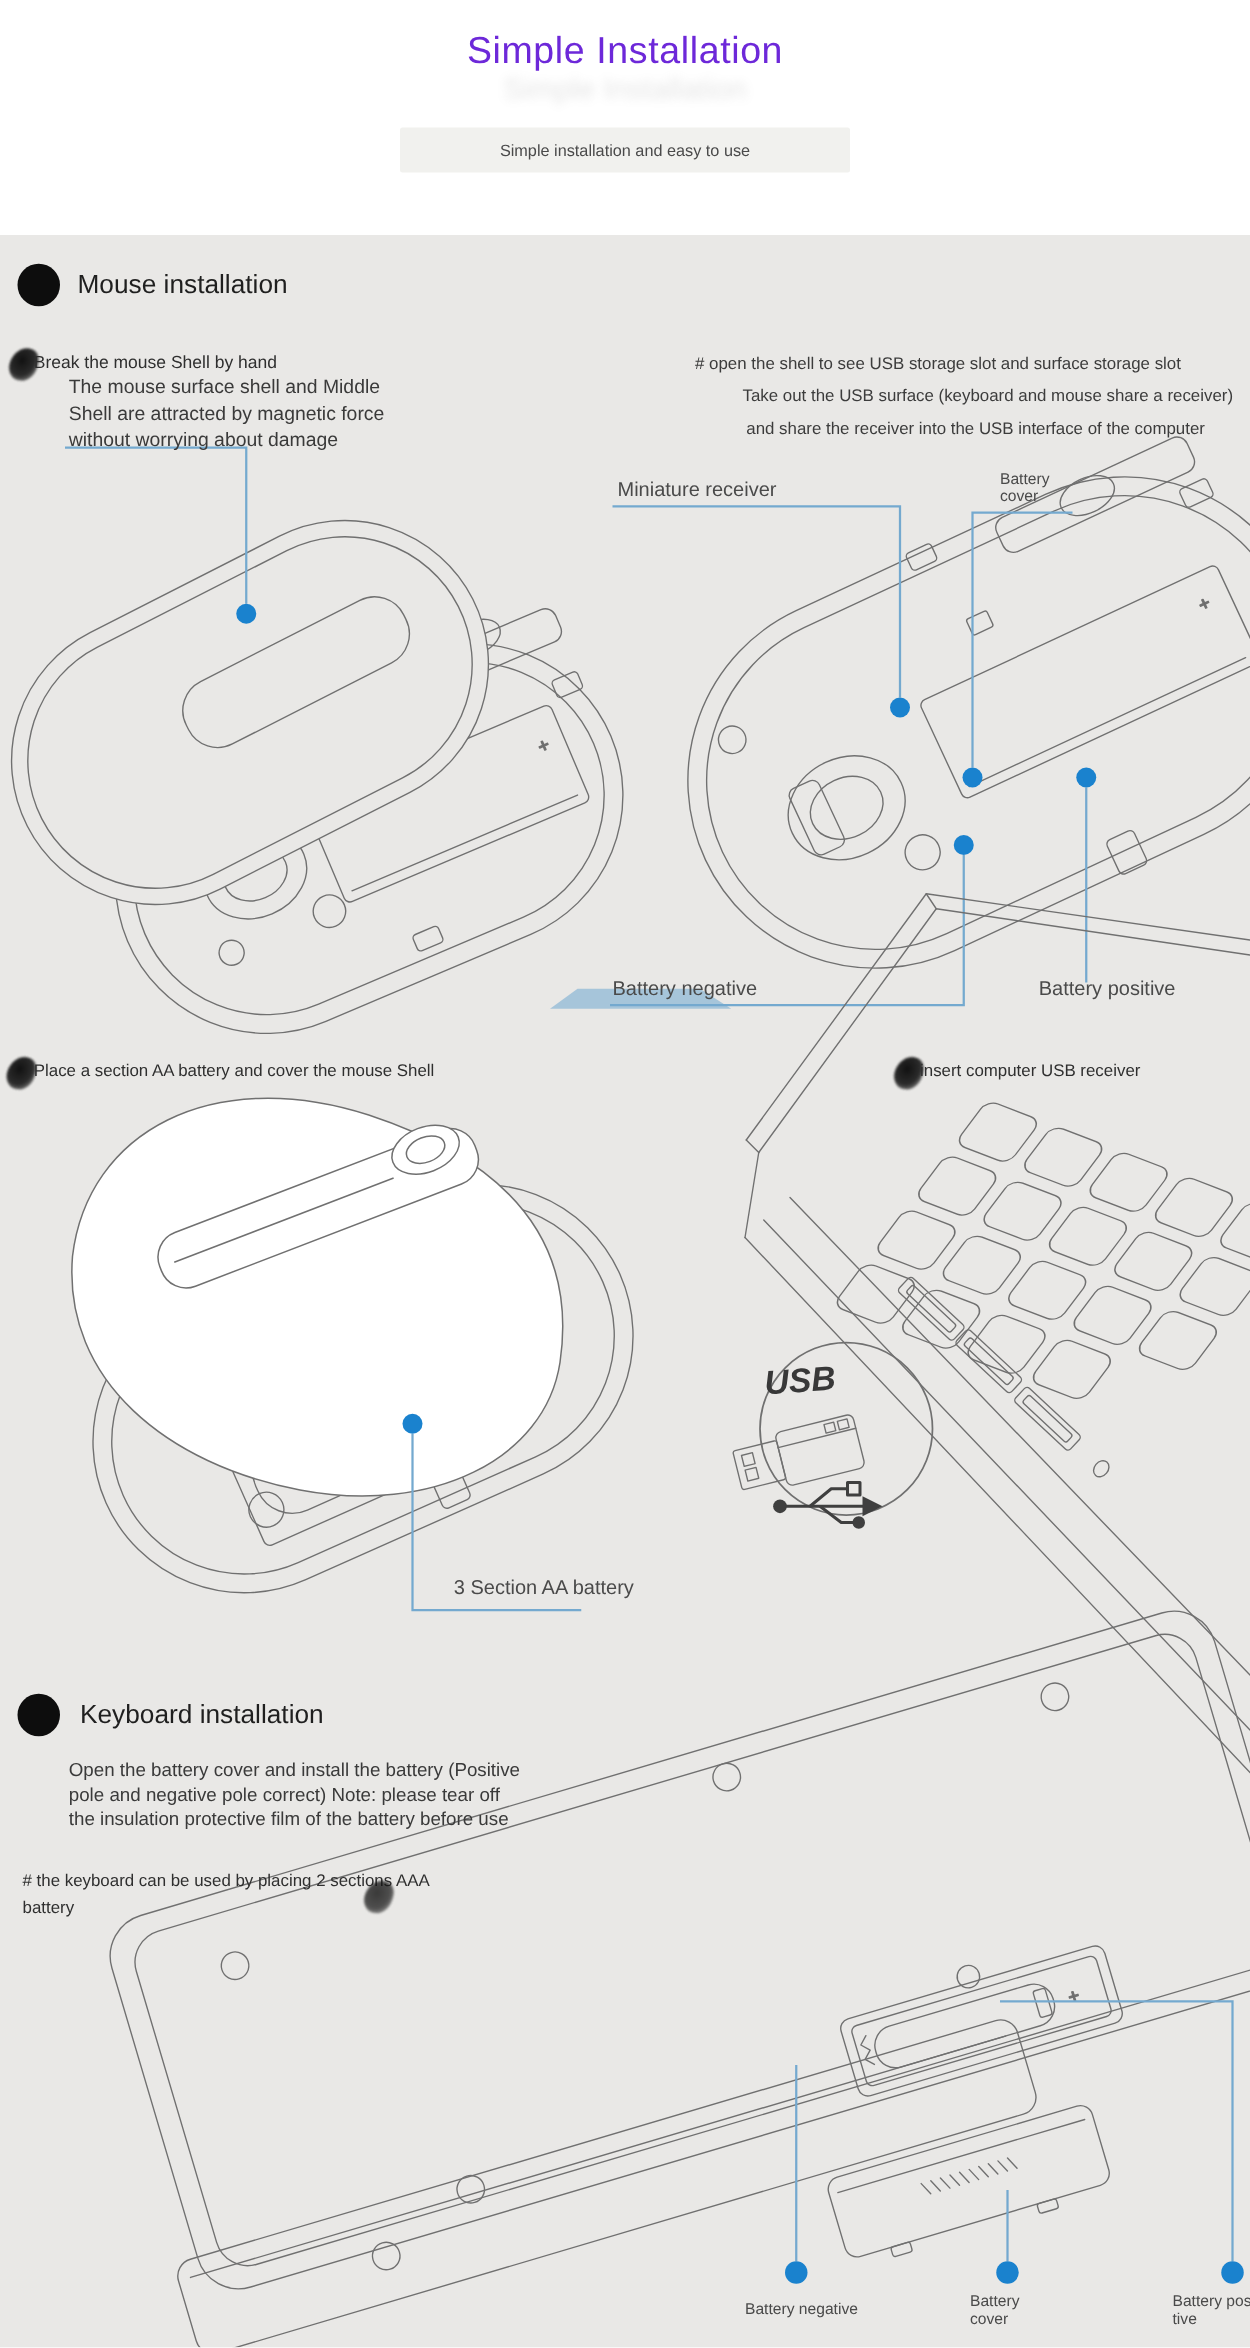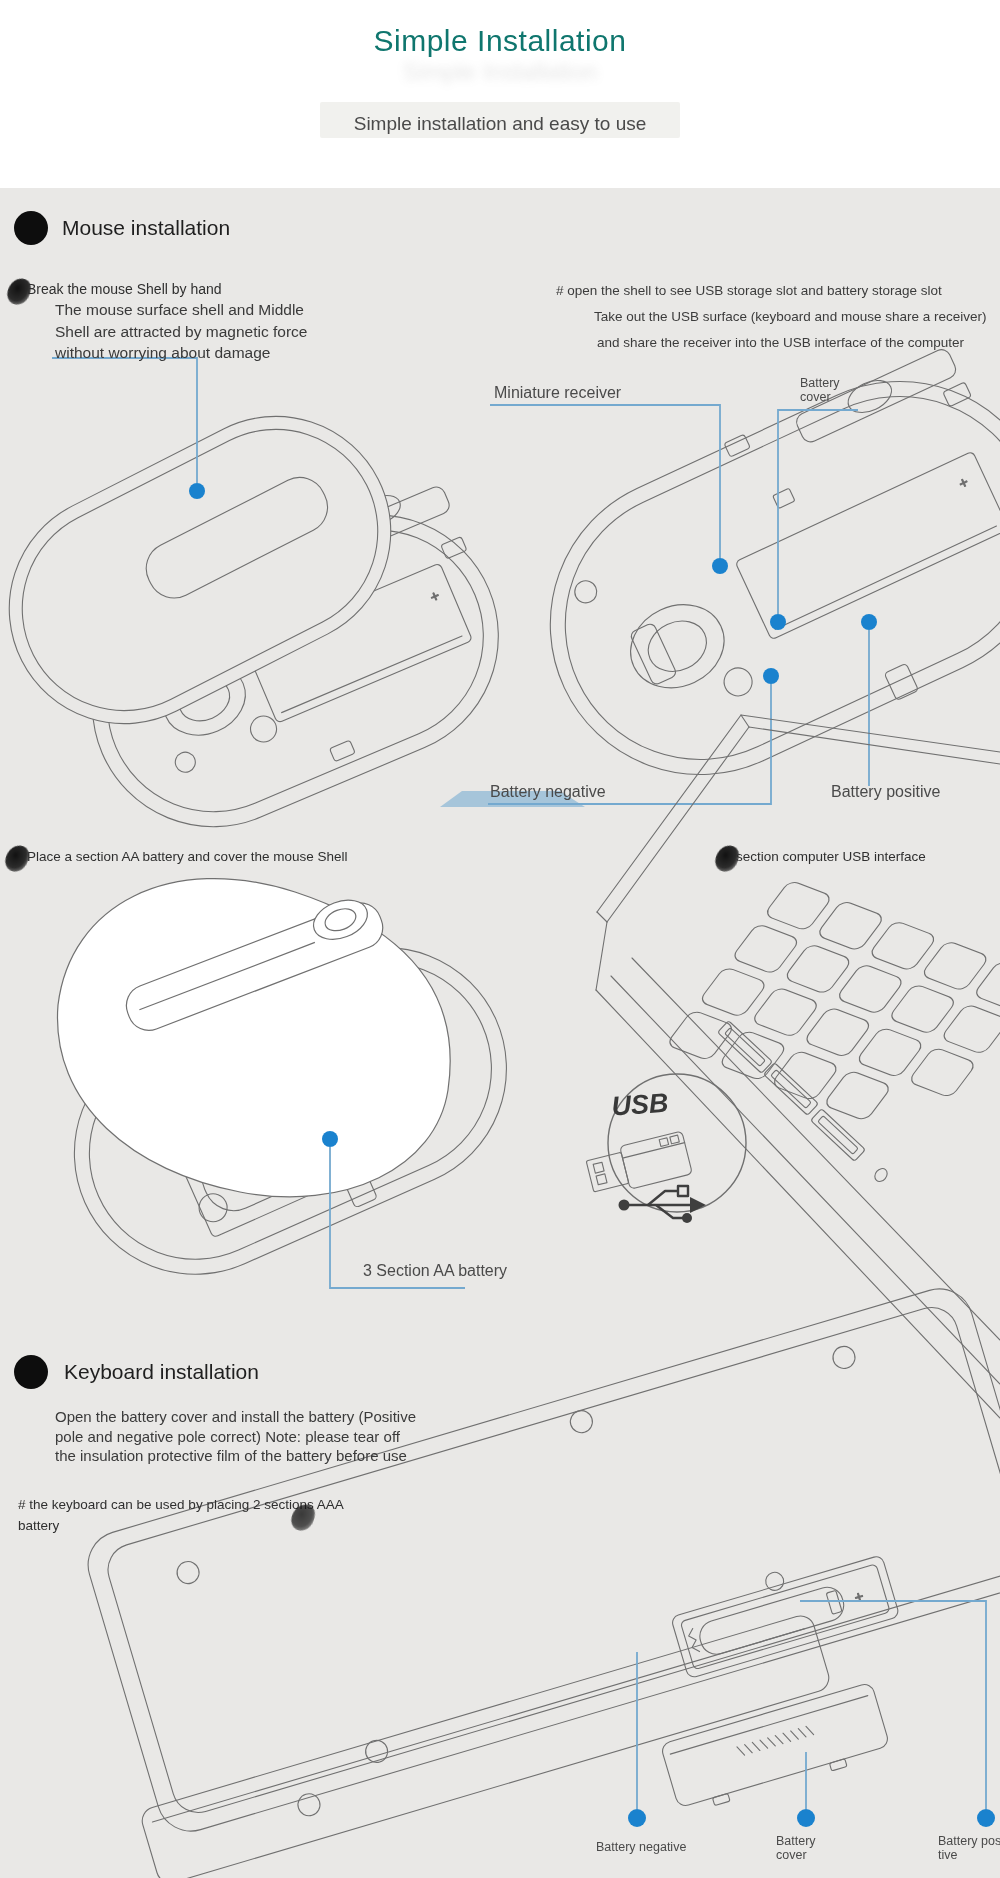--- a/index.html
+++ b/index.html
@@ -1,26 +1,26 @@
 <!DOCTYPE html>
 <html><head>
 <meta charset="utf-8">
 <style>
   html,body{margin:0;padding:0;background:#ffffff;}
   .page{position:relative;width:1000px;height:1878px;overflow:hidden;
         font-family:"Liberation Sans","DejaVu Sans",sans-serif;background:#ffffff;}
   .hero{position:absolute;left:0;top:0;width:1000px;height:188px;background:#ffffff;}
   .hero-title{position:absolute;left:0;top:24px;width:1000px;text-align:center;
-        font-size:30px;letter-spacing:.5px;color:#0f766e;}
+        font-size:30px;letter-spacing:.5px;color:#6d28d9;}
   .hero-ghost{position:absolute;left:0;top:58px;width:1000px;text-align:center;
         font-size:24px;color:#8a8a8a;filter:blur(4px);opacity:.22;}
   .subtitle-band{position:absolute;left:320px;top:102px;width:360px;height:36px;
         background:#f1f1ee;border-radius:2px;}
   .hero-subtitle{position:absolute;left:0;top:113px;width:1000px;text-align:center;
-        font-size:19px;color:#4a4a4a;}
+        font-size:13px;color:#4a4a4a;}
   .gray{position:absolute;left:0;top:188px;width:1000px;height:1690px;background:#e9e8e6;}
   .art{position:absolute;left:0;top:188px;width:1000px;height:1690px;}
   .sec-bullet{position:absolute;width:34px;height:34px;border-radius:50%;background:#0d0d0d;}
   .sec-heading{position:absolute;font-size:21px;color:#1f1f1f;white-space:nowrap;}
   .smudge{position:absolute;width:22px;height:27px;border-radius:60% 40% 55% 45%;
         background:radial-gradient(ellipse at 40% 40%, #000 0%, #1c1c1c 55%, rgba(40,40,40,.25) 100%);
         filter:blur(.7px);transform:rotate(18deg);opacity:.92;}
   .cap{position:absolute;font-size:14px;color:#2f2f2f;white-space:nowrap;}
   .cap-sm{position:absolute;font-size:13.5px;color:#3c3c3c;white-space:nowrap;}
   .note{position:absolute;font-size:15.5px;line-height:21.5px;color:#3a3a3a;white-space:nowrap;}
@@ -269,37 +269,37 @@
 
   <div class="smudge" style="left:8px;top:278px;"></div>
   <div class="cap" style="left:27px;top:281px;">Break the mouse Shell by hand</div>
 
   <div class="note" style="left:55px;top:299px;">
     <span style="display:block">The mouse surface shell and Middle</span>
     <span style="display:block">Shell are attracted by magnetic force</span>
     <span style="display:block">without worrying about damage</span>
   </div>
 
-  <div class="cap-sm" style="left:556px;top:283px;"># open the shell to see USB storage slot and battery storage slot</div>
+  <div class="cap-sm" style="left:556px;top:283px;"># open the shell to see USB storage slot and surface storage slot</div>
   <div class="cap-sm" style="left:594px;top:309px;">Take out the USB surface (keyboard and mouse share a receiver)</div>
   <div class="cap-sm" style="left:597px;top:335px;">and share the receiver into the USB interface of the computer</div>
 
   <div class="lbl" style="left:494px;top:384px;">Miniature receiver</div>
   <div class="lbl-2l" style="left:800px;top:377px;">
     <span style="display:block">Battery</span>
     <span style="display:block">cover</span>
   </div>
   <div class="lbl" style="left:490px;top:783px;">Battery negative</div>
   <div class="lbl" style="left:831px;top:783px;">Battery positive</div>
 
   <div class="smudge" style="left:6px;top:845px;"></div>
   <div class="cap-sm" style="left:27px;top:849px;color:#2f2f2f;">Place a section AA battery and cover the mouse Shell</div>
 
   <div class="smudge" style="left:716px;top:845px;"></div>
-  <div class="cap-sm" style="left:736px;top:849px;color:#2f2f2f;">section computer USB interface</div>
+  <div class="cap-sm" style="left:736px;top:849px;color:#2f2f2f;">insert computer USB receiver</div>
 
   <div class="lbl" style="left:363px;top:1262px;">3 Section AA battery</div>
 
   <div class="sec-bullet" style="left:14px;top:1355px;"></div>
   <div class="sec-heading" style="left:64px;top:1360px;">Keyboard installation</div>
 
   <div class="note2" style="left:55px;top:1407px;">
     <span style="display:block">Open the battery cover and install the battery (Positive</span>
     <span style="display:block">pole and negative pole correct) Note: please tear off</span>
     <span style="display:block">the insulation protective film of the battery before use</span>

